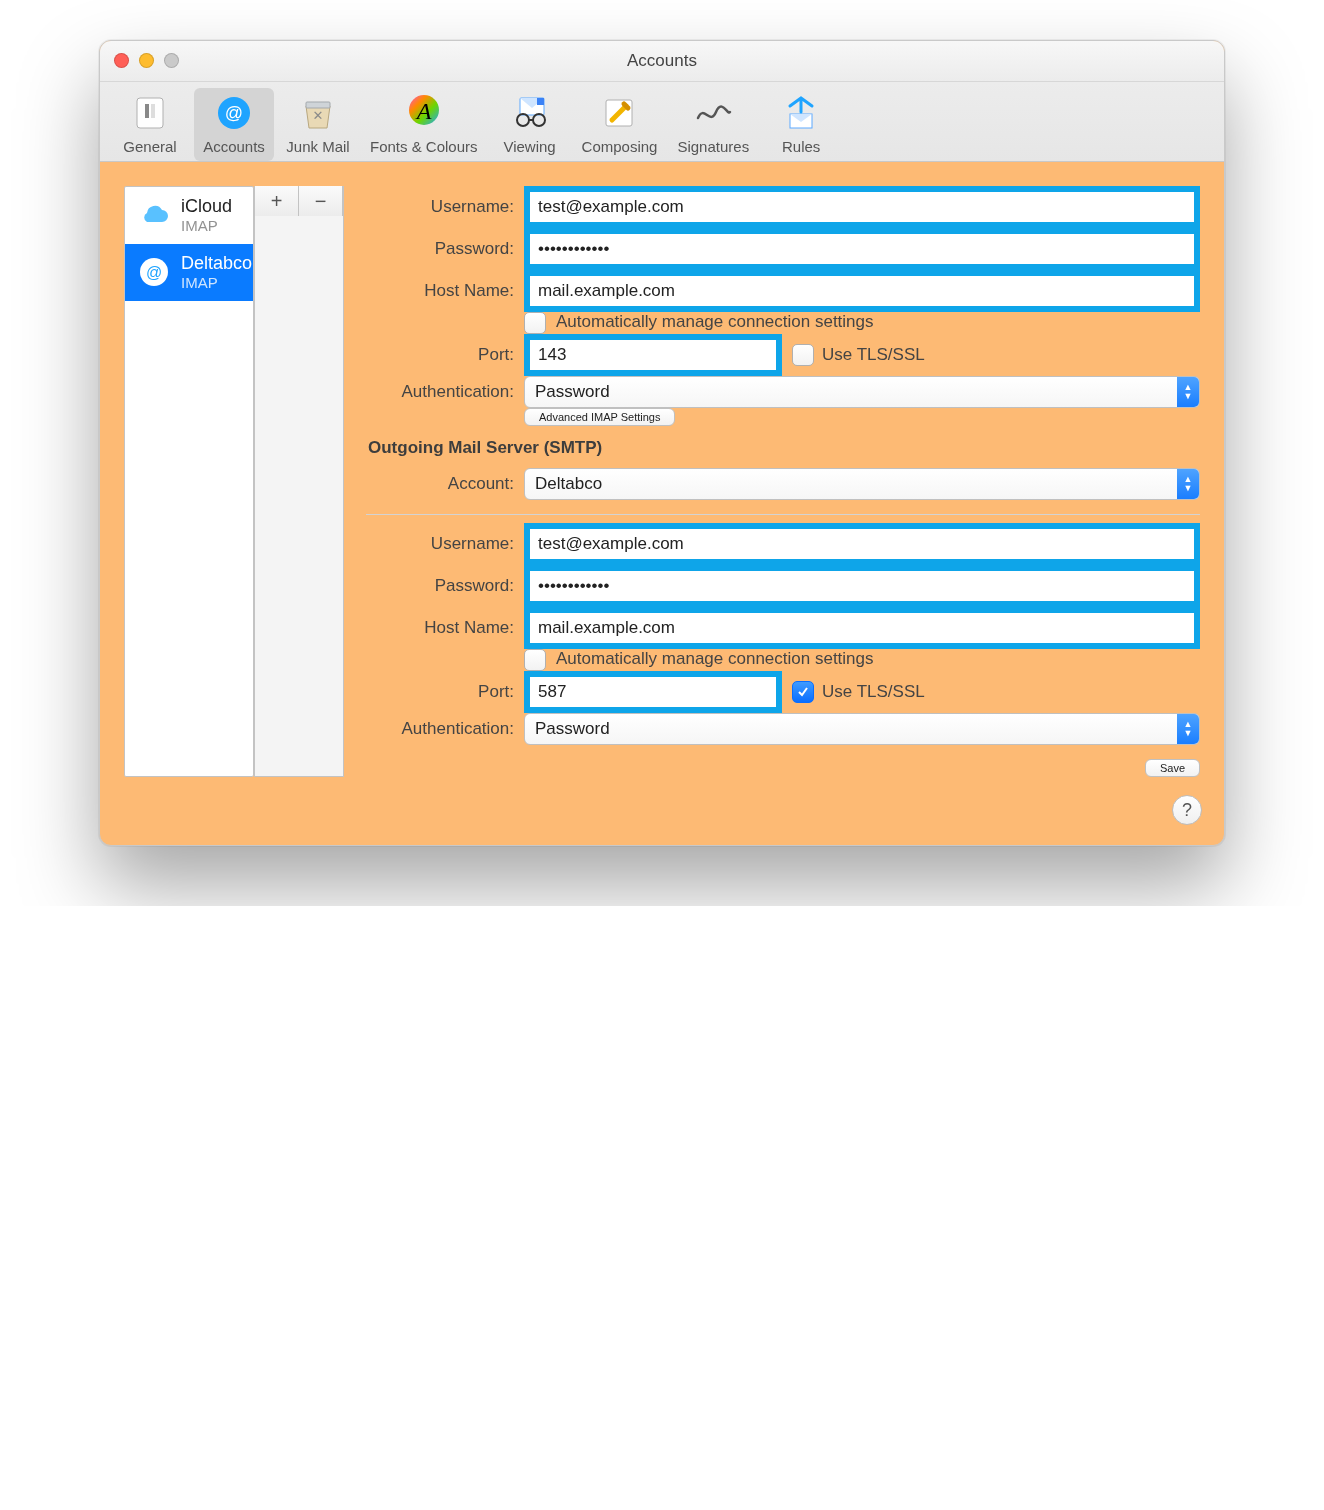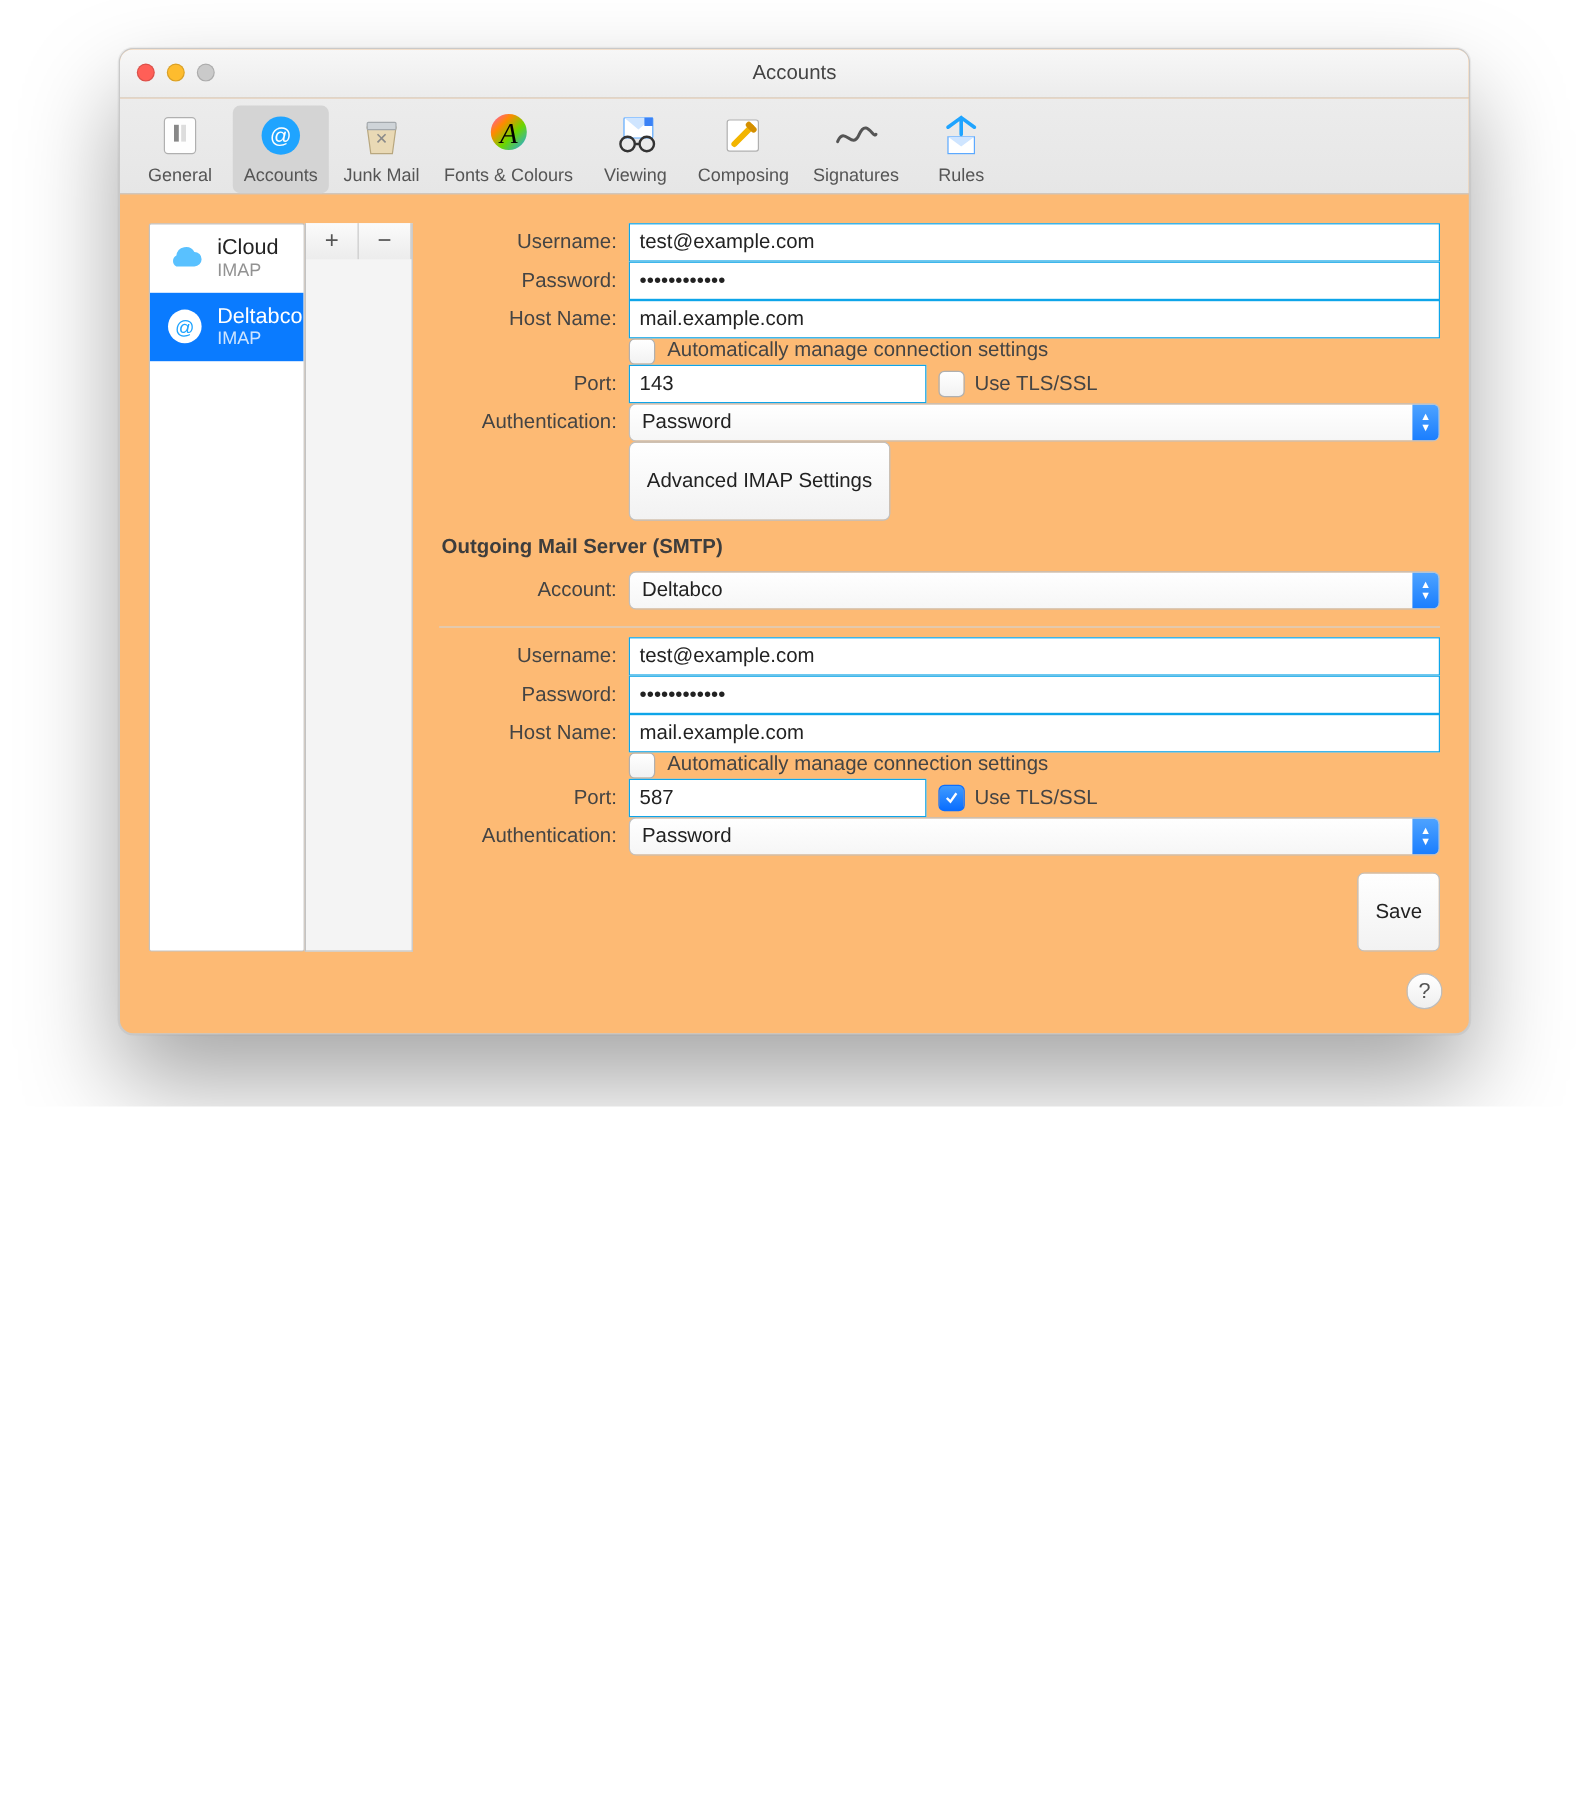--- a/index.html
+++ b/index.html
@@ -185,21 +185,21 @@
   }
   .row .lbl {
     width: 148px;
     text-align: right;
     font-size: 17px;
     color: #444;
   }
   .txt {
     flex: 1;
     height: 30px;
-    border: 1px solid #0ea5e9;
+    border: 6px solid #0ea5e9;
     background: #ffffff;
     padding: 0 8px;
     font-size: 17px;
     color: #222;
     border-radius: 0;
   }
   .txt.short { flex: 0 0 230px; }
 
   .check-row {
     display:flex;
@@ -262,22 +262,22 @@
   .select .arrows span {
     font-size: 9px;
     color:#fff;
     line-height: 9px;
   }
 
   .btn {
     background: linear-gradient(#ffffff,#f2f2f2);
     border: 1px solid #c0c0c0;
     border-radius: 6px;
-    padding: 22px 14px;
-    font-size: 17px;
+    padding: 2px 14px;
+    font-size: 11px;
     color:#222;
     cursor:pointer;
   }
 
   hr.sep {
     border: none;
     border-top: 1px solid #d3d3d3;
     margin: 14px 0 8px 0;
   }
 

